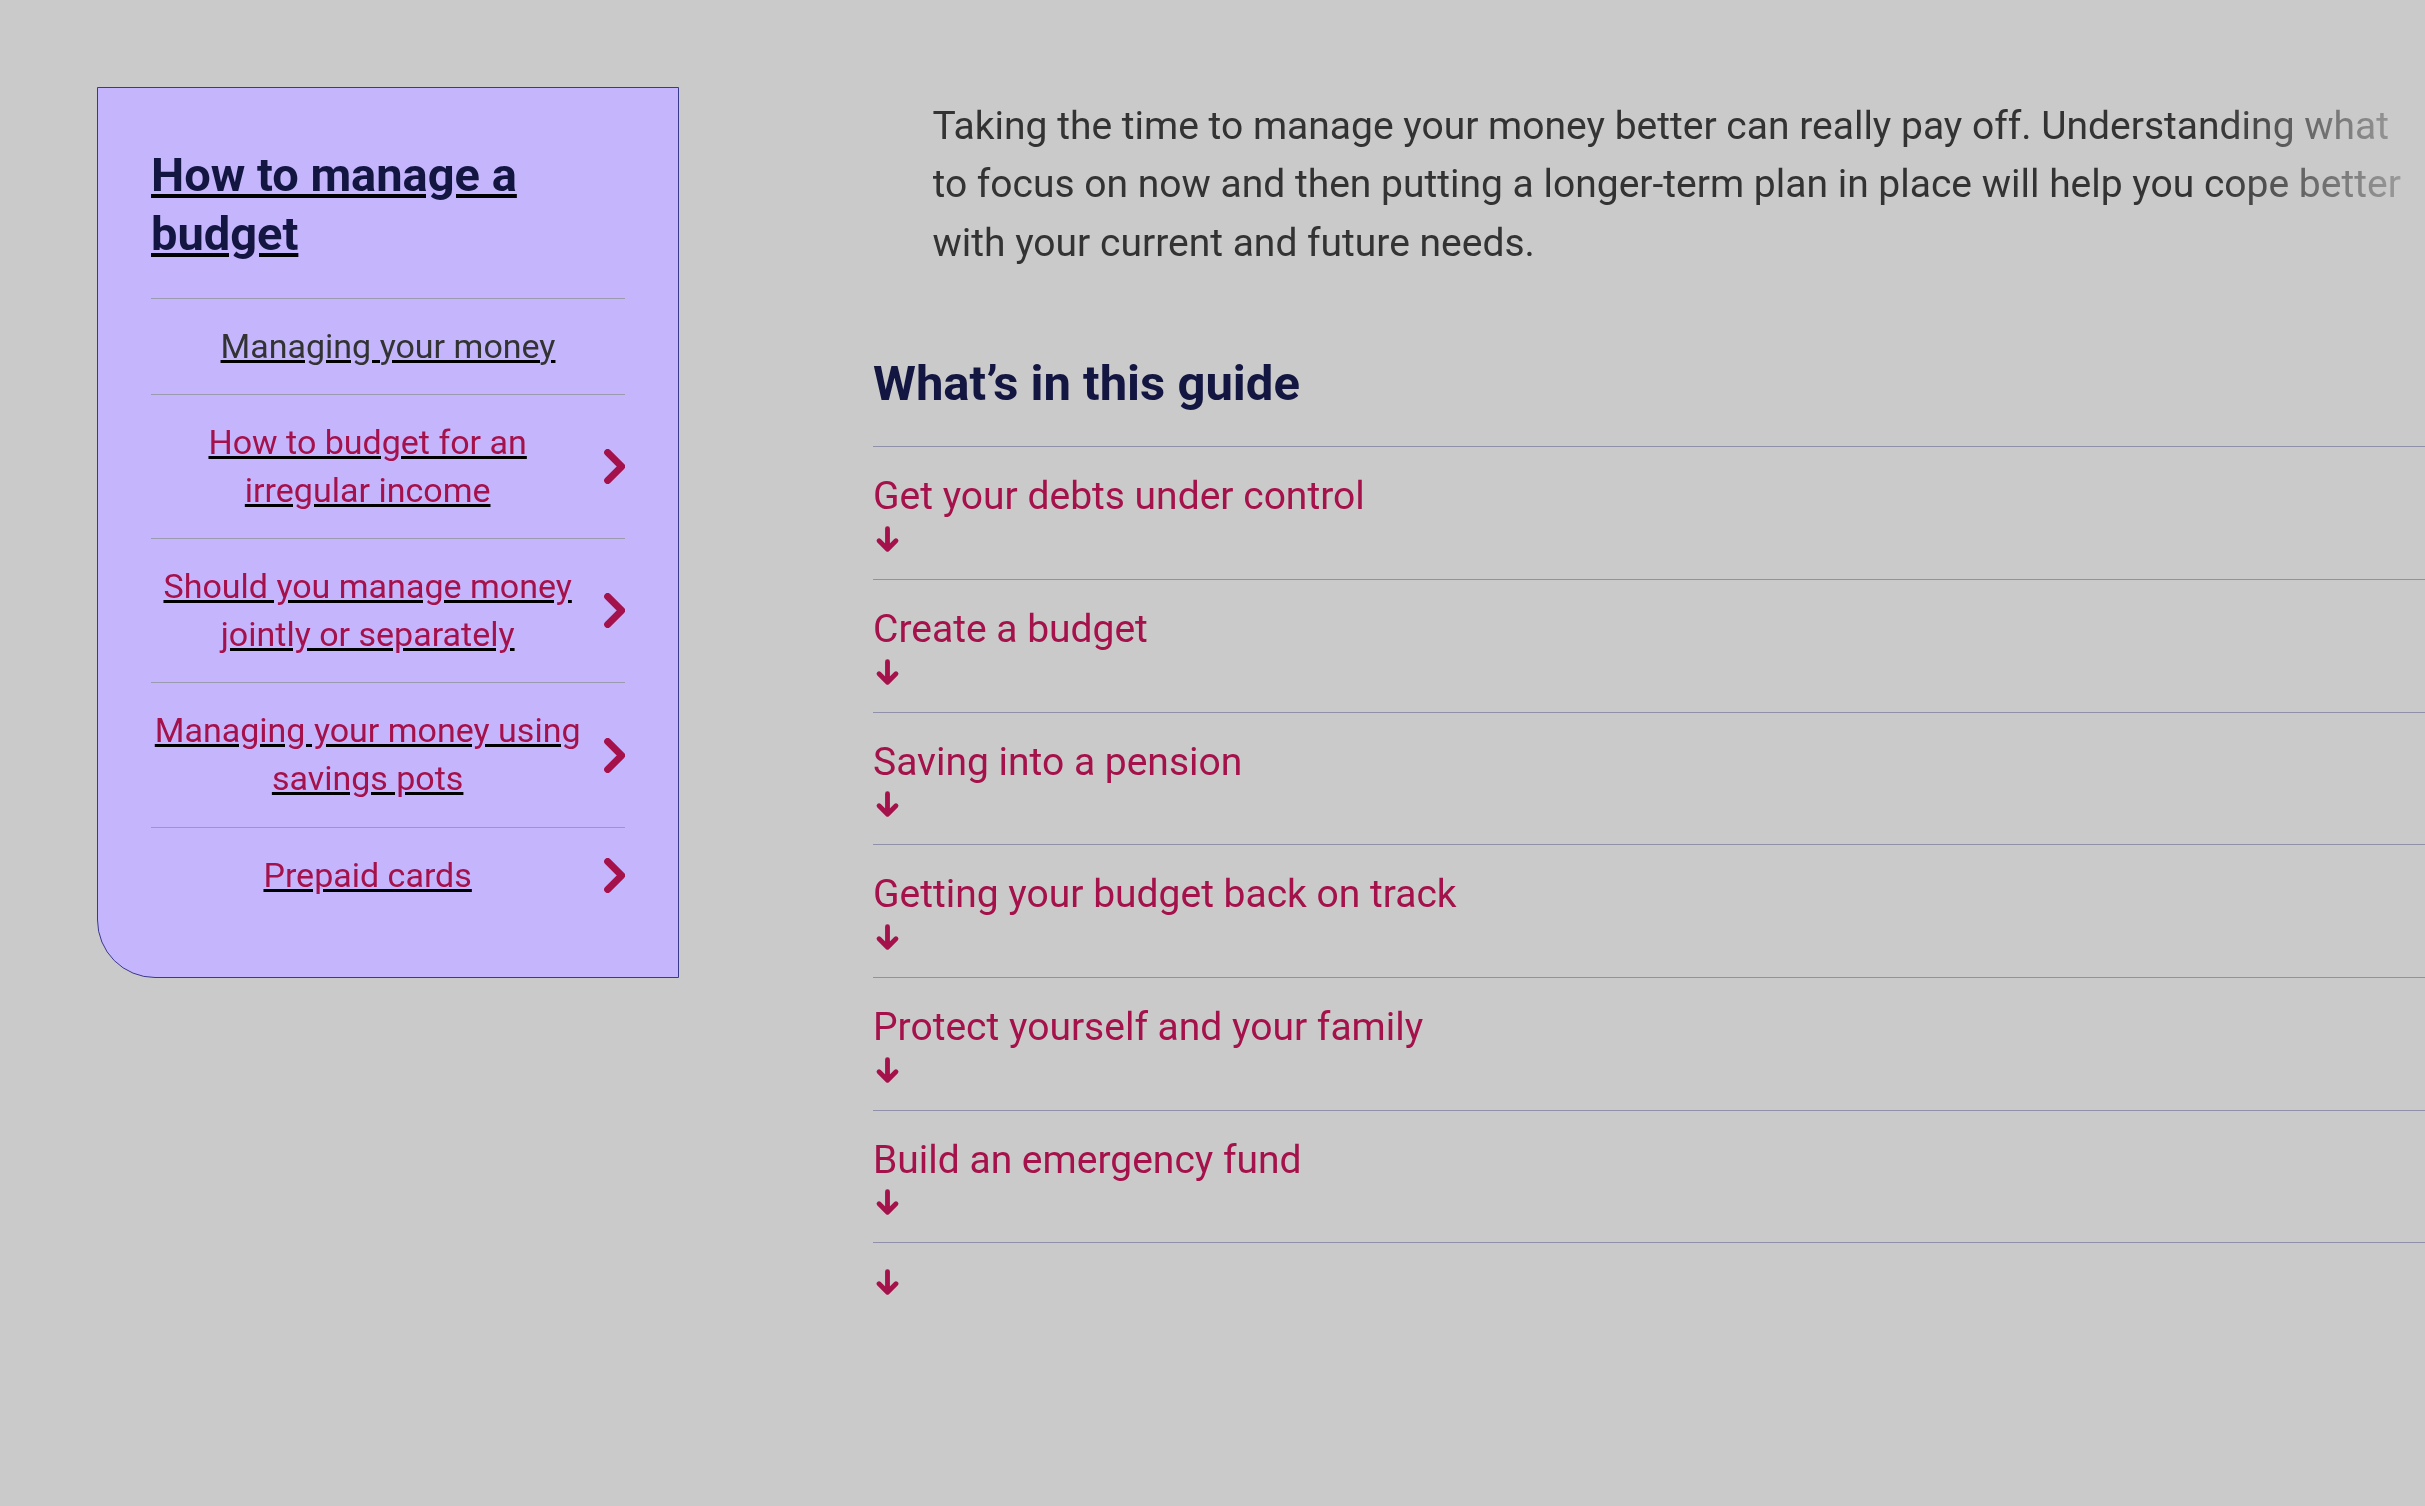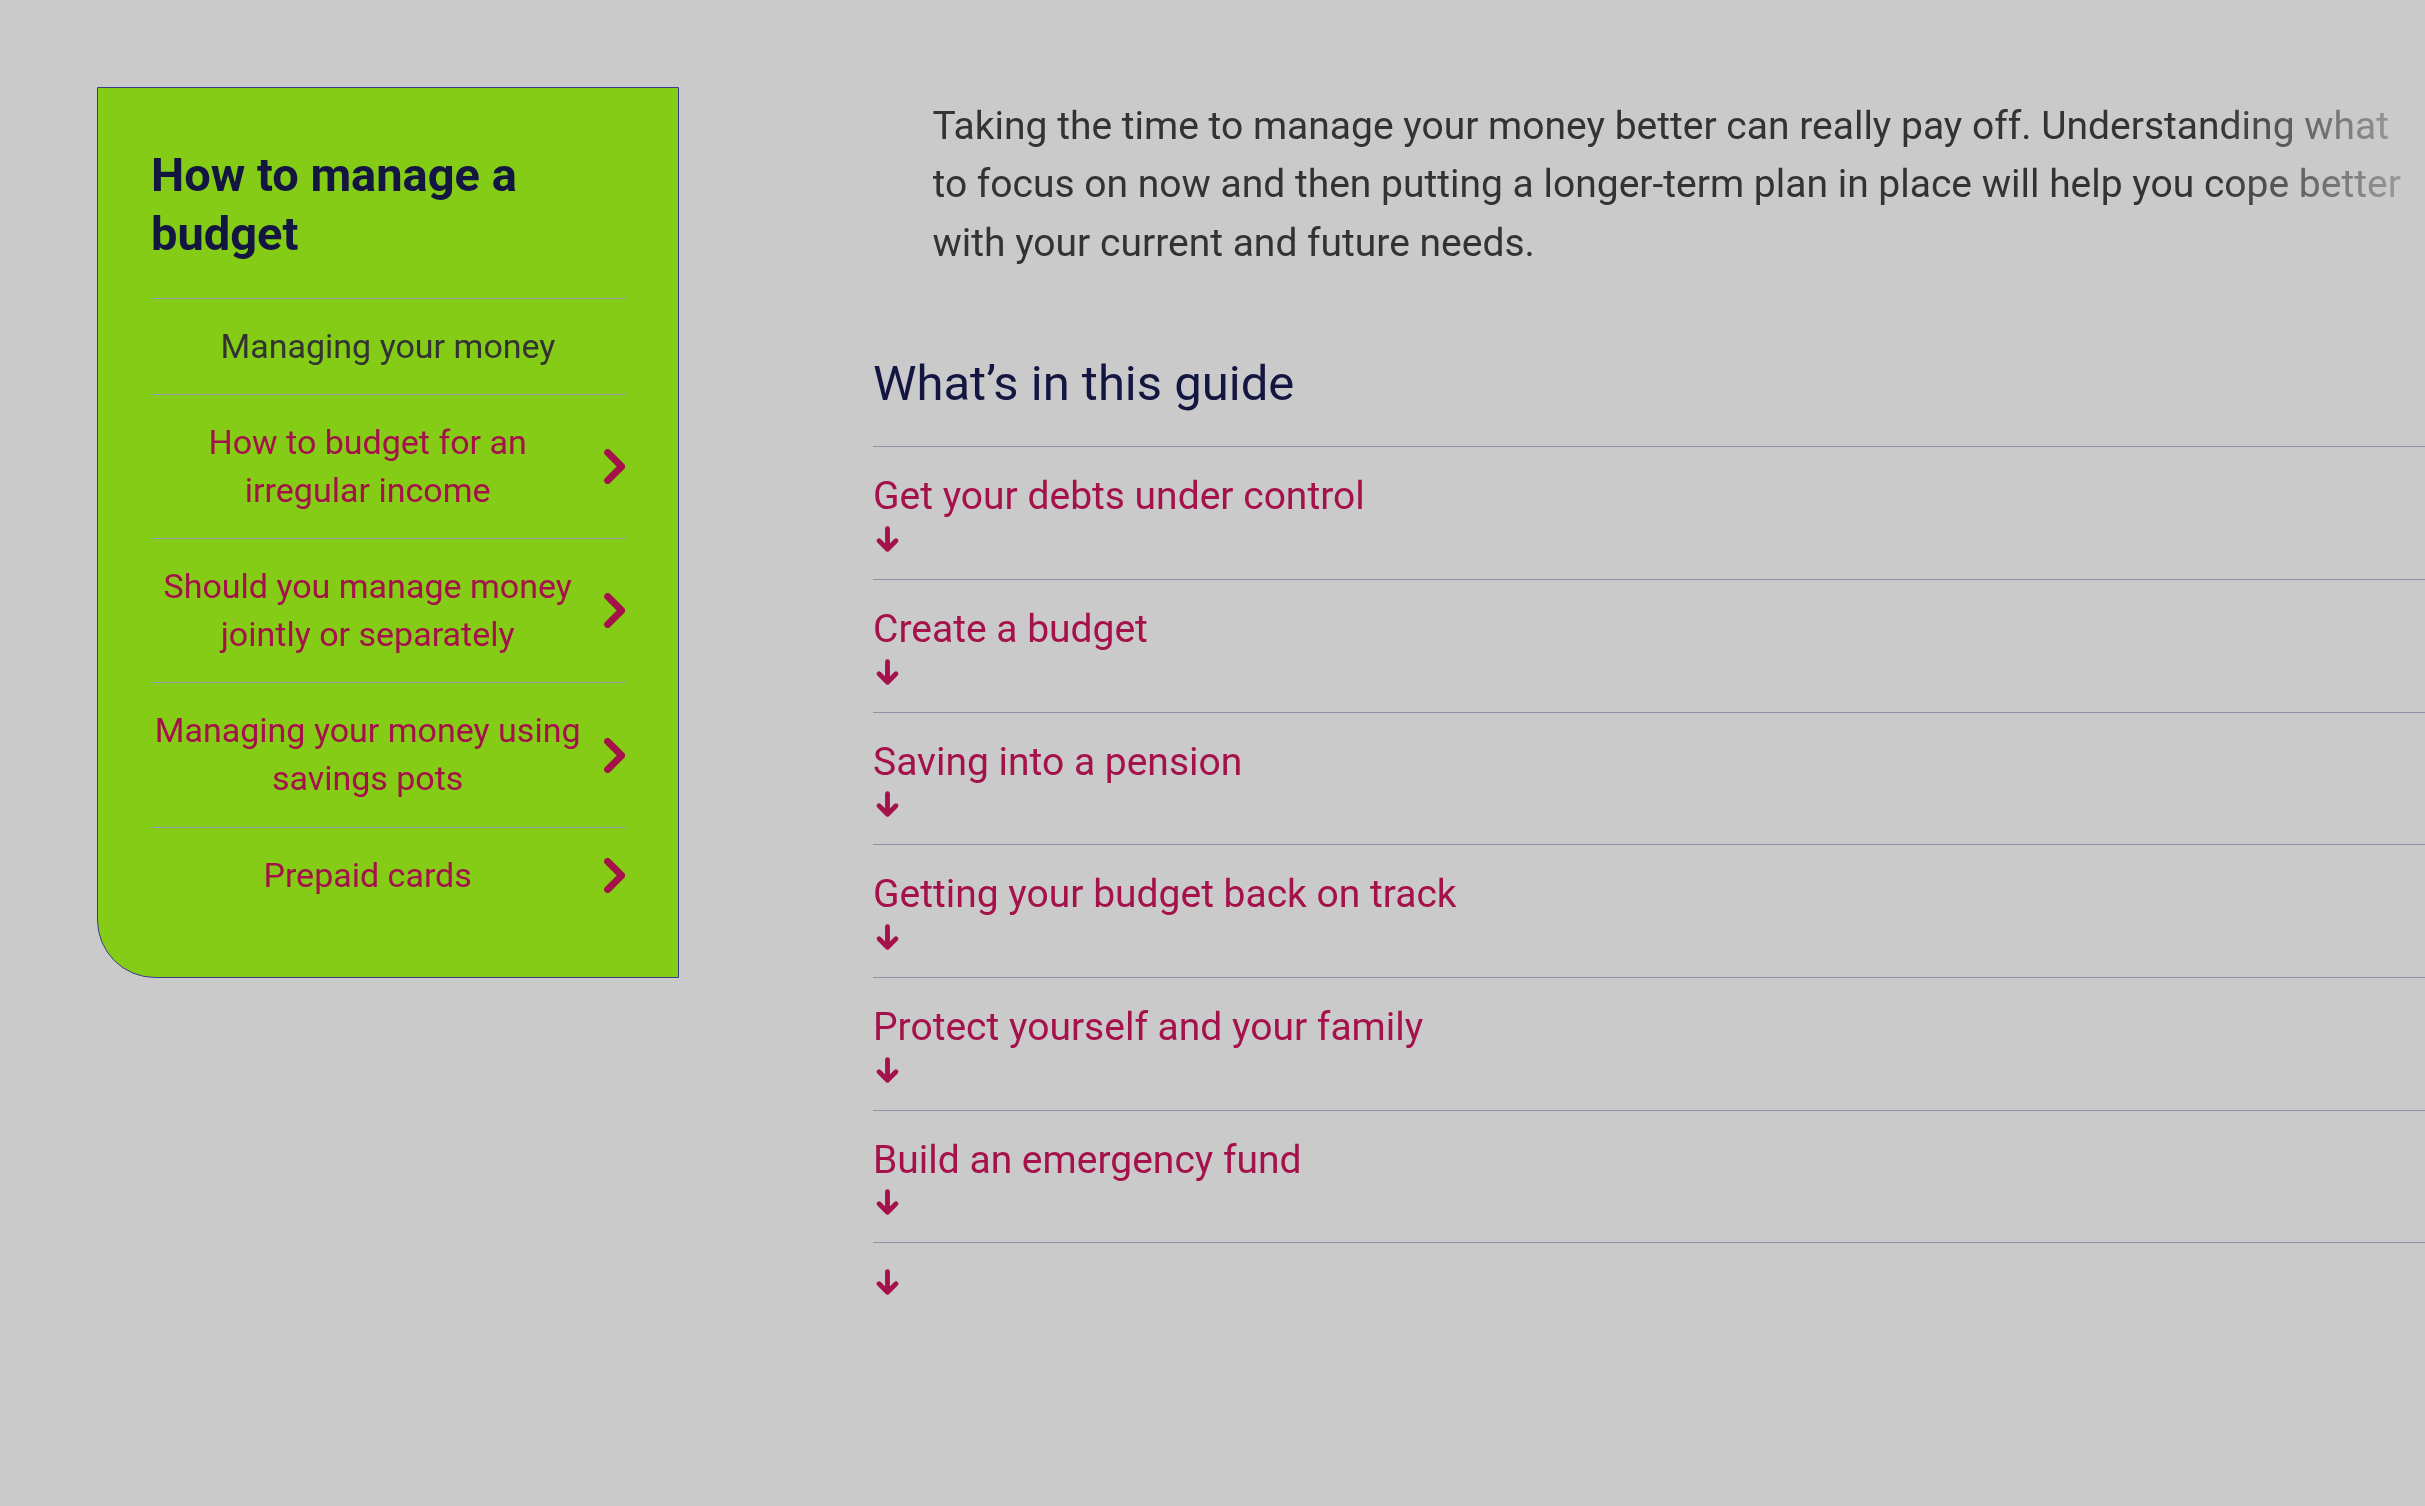--- a/index.html
+++ b/index.html
@@ -15,24 +15,25 @@
       height: 1506px;
       overflow: hidden;
       position: relative;
     }
     
     .sidebar {
       position: absolute;
       left: 97px;
       top: 87px;
       width: 582px;
-      background: #84cc16;
+      background: #c4b5fd;
       border: 1px solid #3a3a8c;
       border-radius: 0 0 0 58px;
       padding: 58px 53px 78px 53px;
+      text-decoration: underline;
     }
     
     .sidebar-title {
       font-size: 47px;
       font-weight: 700;
       color: #141642;
       line-height: 1.25;
       padding-bottom: 34px;
       border-bottom: 1px solid #9a9ab0;
     }
@@ -103,21 +104,21 @@
       flex: 1;
       padding-top: 4.9px;
       padding-bottom: 4.9px;
       position: relative;
       -webkit-mask-image: linear-gradient(to right, black 1281px, transparent 1553px);
       mask-image: linear-gradient(to right, black 1281px, transparent 1553px);
     }
     
     .guide-heading {
       font-size: 49px;
-      font-weight: 400;
+      font-weight: 700;
       color: #141642;
       margin-bottom: 34px;
     }
     
     .toc-item {
       padding: 24px 0;
       border-top: 1px solid #9090a8;
       display: flex;
       align-items: flex-start;
       gap: 2px;

